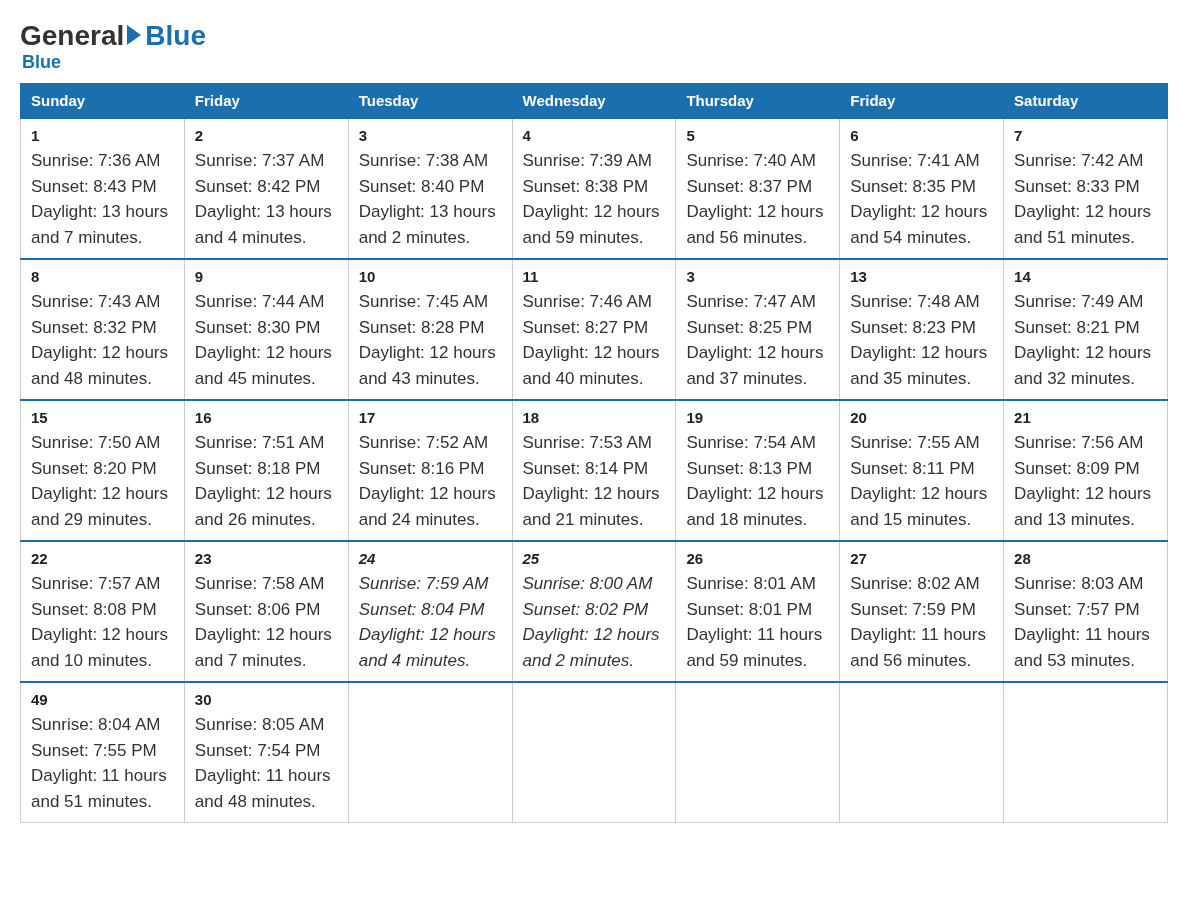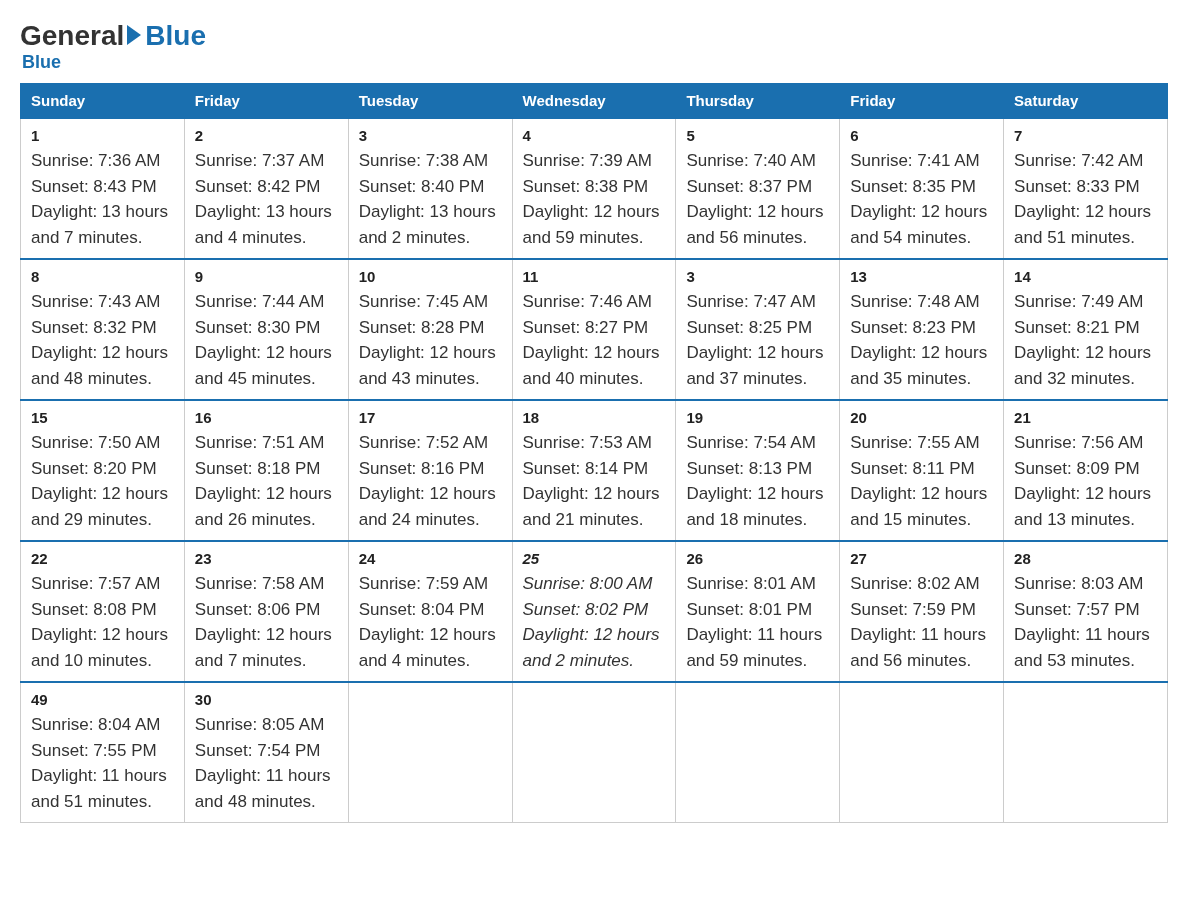--- a/index.html
+++ b/index.html
@@ -237,21 +237,21 @@
       </tr>
       <tr style="border-top: 2px solid rgb(26, 111, 175);">
         <td style="border-top: 2px solid rgb(26, 111, 175);">
           <span class="day-number">22</span>
           <div class="day-info">Sunrise: 7:57 AM<br>Sunset: 8:08 PM<br>Daylight: 12 hours<br>and 10 minutes.</div>
         </td>
         <td style="border-top: 2px solid rgb(26, 111, 175);">
           <span class="day-number">23</span>
           <div class="day-info">Sunrise: 7:58 AM<br>Sunset: 8:06 PM<br>Daylight: 12 hours<br>and 7 minutes.</div>
         </td>
-        <td style="border-top: 2px solid rgb(26, 111, 175);">
+        <td style="border-top: 2px solid rgb(26, 111, 175); font-style: italic;">
           <span class="day-number">24</span>
           <div class="day-info">Sunrise: 7:59 AM<br>Sunset: 8:04 PM<br>Daylight: 12 hours<br>and 4 minutes.</div>
         </td>
         <td style="border-top: 2px solid rgb(26, 111, 175); font-style: italic;">
           <span class="day-number">25</span>
           <div class="day-info">Sunrise: 8:00 AM<br>Sunset: 8:02 PM<br>Daylight: 12 hours<br>and 2 minutes.</div>
         </td>
         <td style="border-top: 2px solid rgb(26, 111, 175);">
           <span class="day-number">26</span>
           <div class="day-info">Sunrise: 8:01 AM<br>Sunset: 8:01 PM<br>Daylight: 11 hours<br>and 59 minutes.</div>

